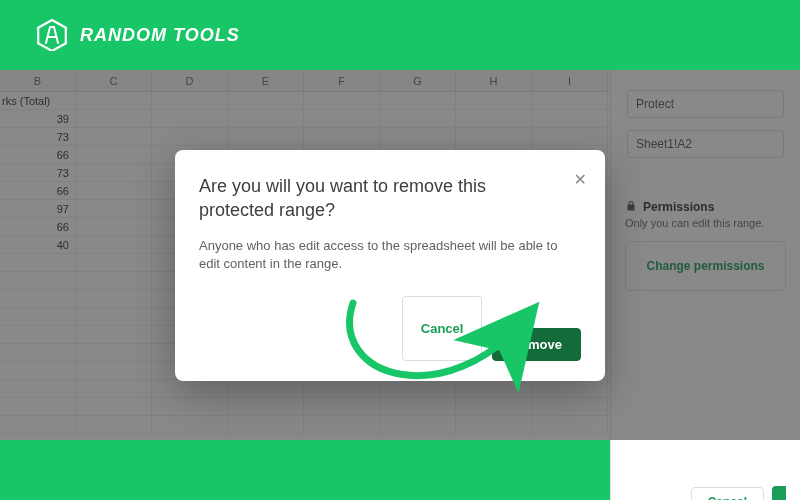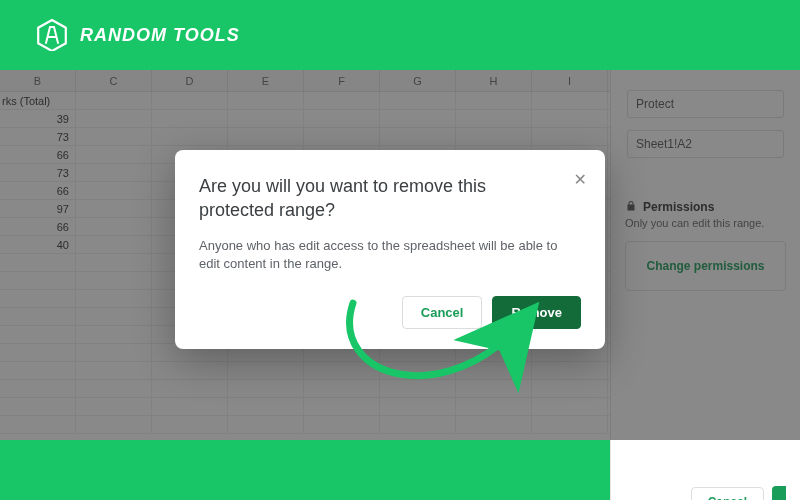--- a/index.html
+++ b/index.html
@@ -33,21 +33,21 @@
   .panel-done { background: #1a9d58; width: 14px; height: 32px; border-radius: 4px 0 0 4px; }
 
   
   .modal { position: absolute; top: 80px; left: 175px; width: 430px; background: #fff; border-radius: 8px; box-shadow: 0 12px 40px rgba(0,0,0,0.3); padding: 24px 24px 20px 24px; }
   .modal-title { font-size: 18px; color: #3c4043; line-height: 1.35; padding-right: 24px; }
   .modal-close { position: absolute; top: 20px; right: 18px; color: #888; font-size: 16px; cursor: pointer; background: none; border: none; }
   .modal-body { margin-top: 14px; font-size: 13px; color: #5f6368; line-height: 1.45; }
   .modal-actions { margin-top: 22px; display: flex; justify-content: flex-end; gap: 10px; }
   .btn { border-radius: 4px; padding: 8px 18px; font-size: 13px; font-weight: 600; cursor: pointer; }
   .btn-cancel { background: #fff; border: 1px solid #dadce0; color: #1a9d58; }
-  .btn-remove { background: #146b3a; border: 1px solid #146b3a; color: #fff; }
+  .btn-remove { background: #146b3a; border: 1px solid #146b3a; color: #fff; margin-top: 32px; }
 
   
   .arrow { position: absolute; top: 218px; left: 338px; width: 210px; height: 120px; pointer-events: none; }
 </style>
 </head>
 <body>
 
 <div class="page">
 
   <div class="header">

